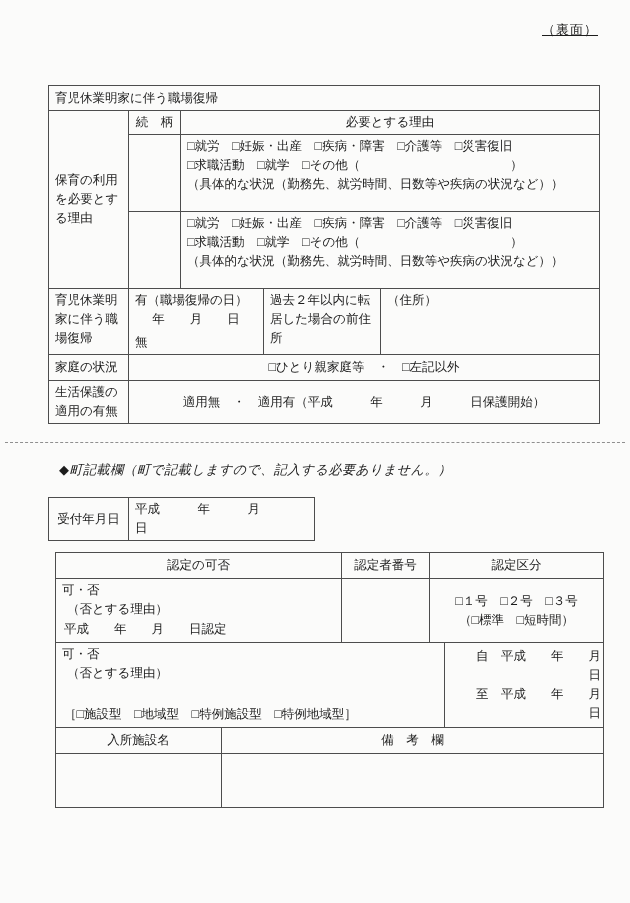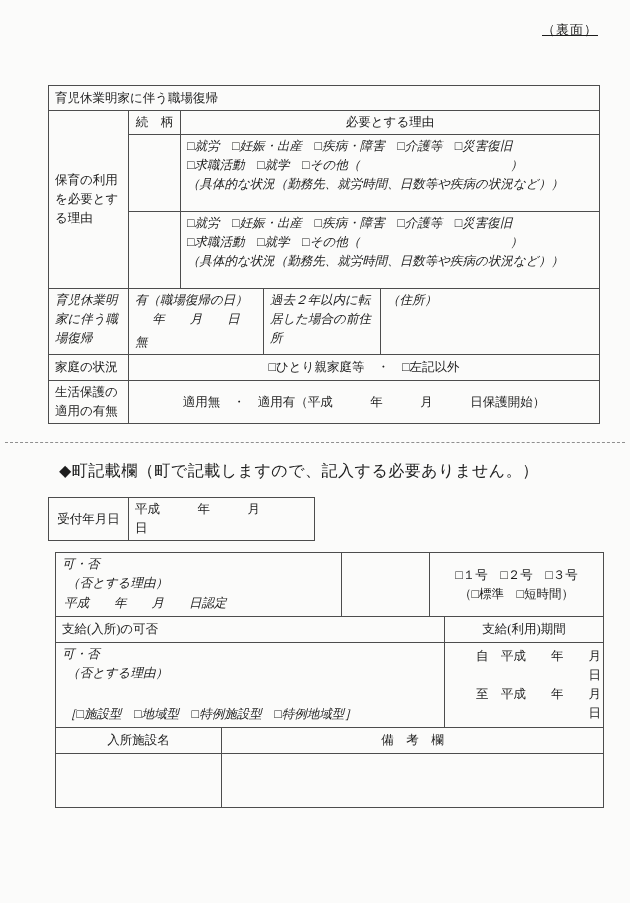--- a/index.html
+++ b/index.html
@@ -13,28 +13,28 @@
   table { border-collapse:collapse; table-layout:fixed; }
   td {
     border:1px solid #4d4d4d;
     font-size:12.5px; line-height:1.52;
     padding:2px 6px; vertical-align:middle;
     overflow:hidden;
   }
   .tl { text-align:left; }
   .tc { text-align:center; }
   .tr { text-align:center; }
-  .top { vertical-align:top;font-style:italic; }
+  .top { vertical-align:top; }
   .rel { position:relative; }
   .bottom-center {
     position:absolute; left:8px; right:0; bottom:3px; text-align:left;
   }
   .ib { display:inline-block; text-align:left; }
   .side-label { font-size:13px; letter-spacing:1px; }
-  .town-heading { font-size:16px; letter-spacing:0.5px; }
+  .town-heading { font-size:13px; letter-spacing:0.5px;font-style:italic; }
   .period-cell {
     display:flex; flex-direction:column; justify-content:space-evenly;
     height:100%; padding:4px 2px;
   }
   .dashed-divider { border-top:1.5px dashed #8f8f8f; height:0; }
   .reason-lines div { white-space:nowrap; }
 </style>
 </head>
 <body>
 
@@ -115,37 +115,38 @@
 
   <table class="abs" style="left:55px; top:552px; width:548px;">
     <colgroup>
       <col style="width:166px">
         <col style="width:120px">
         <col style="width:88px">
       <col style="width:15px">
         <col style="width:159px">
     </colgroup>
     <tbody>
+        <tr style="height:26px;">
+      <td colspan="2" class="tc">認定の可否</td>
+      <td class="tc">認定者番号</td>
+      <td colspan="2" class="tc">認定区分</td>
+    </tr>
     <tr style="height:64px;">
       <td colspan="2" class="top rel">
         <div>可・否</div>
         <div style="padding-left:5px;">（否とする理由）</div>
         <div class="bottom-center">平成　　年　　月　　日認定</div>
       </td>
       <td></td>
       <td colspan="2" class="tc">
         <div class="ib">
           <div>□１号　□２号　□３号</div>
           <div class="tr">（□標準　□短時間）</div>
         </div>
       </td>
-    </tr>
-    <tr style="height:26px;">
-      <td colspan="4" class="tl">支給(入所)の可否</td>
-      <td class="tc">支給(利用)期間</td>
     </tr>
     <tr style="height:74px;">
       <td colspan="4" class="top rel">
         <div>可・否</div>
         <div style="padding-left:5px;">（否とする理由）</div>
         <div class="bottom-center">［□施設型　□地域型　□特例施設型　□特例地域型］</div>
       </td>
       <td style="padding:0;text-align:right;">
         <div class="period-cell">
           <div style="padding-left:8px;">自　平成　　年　　月　　日</div>

